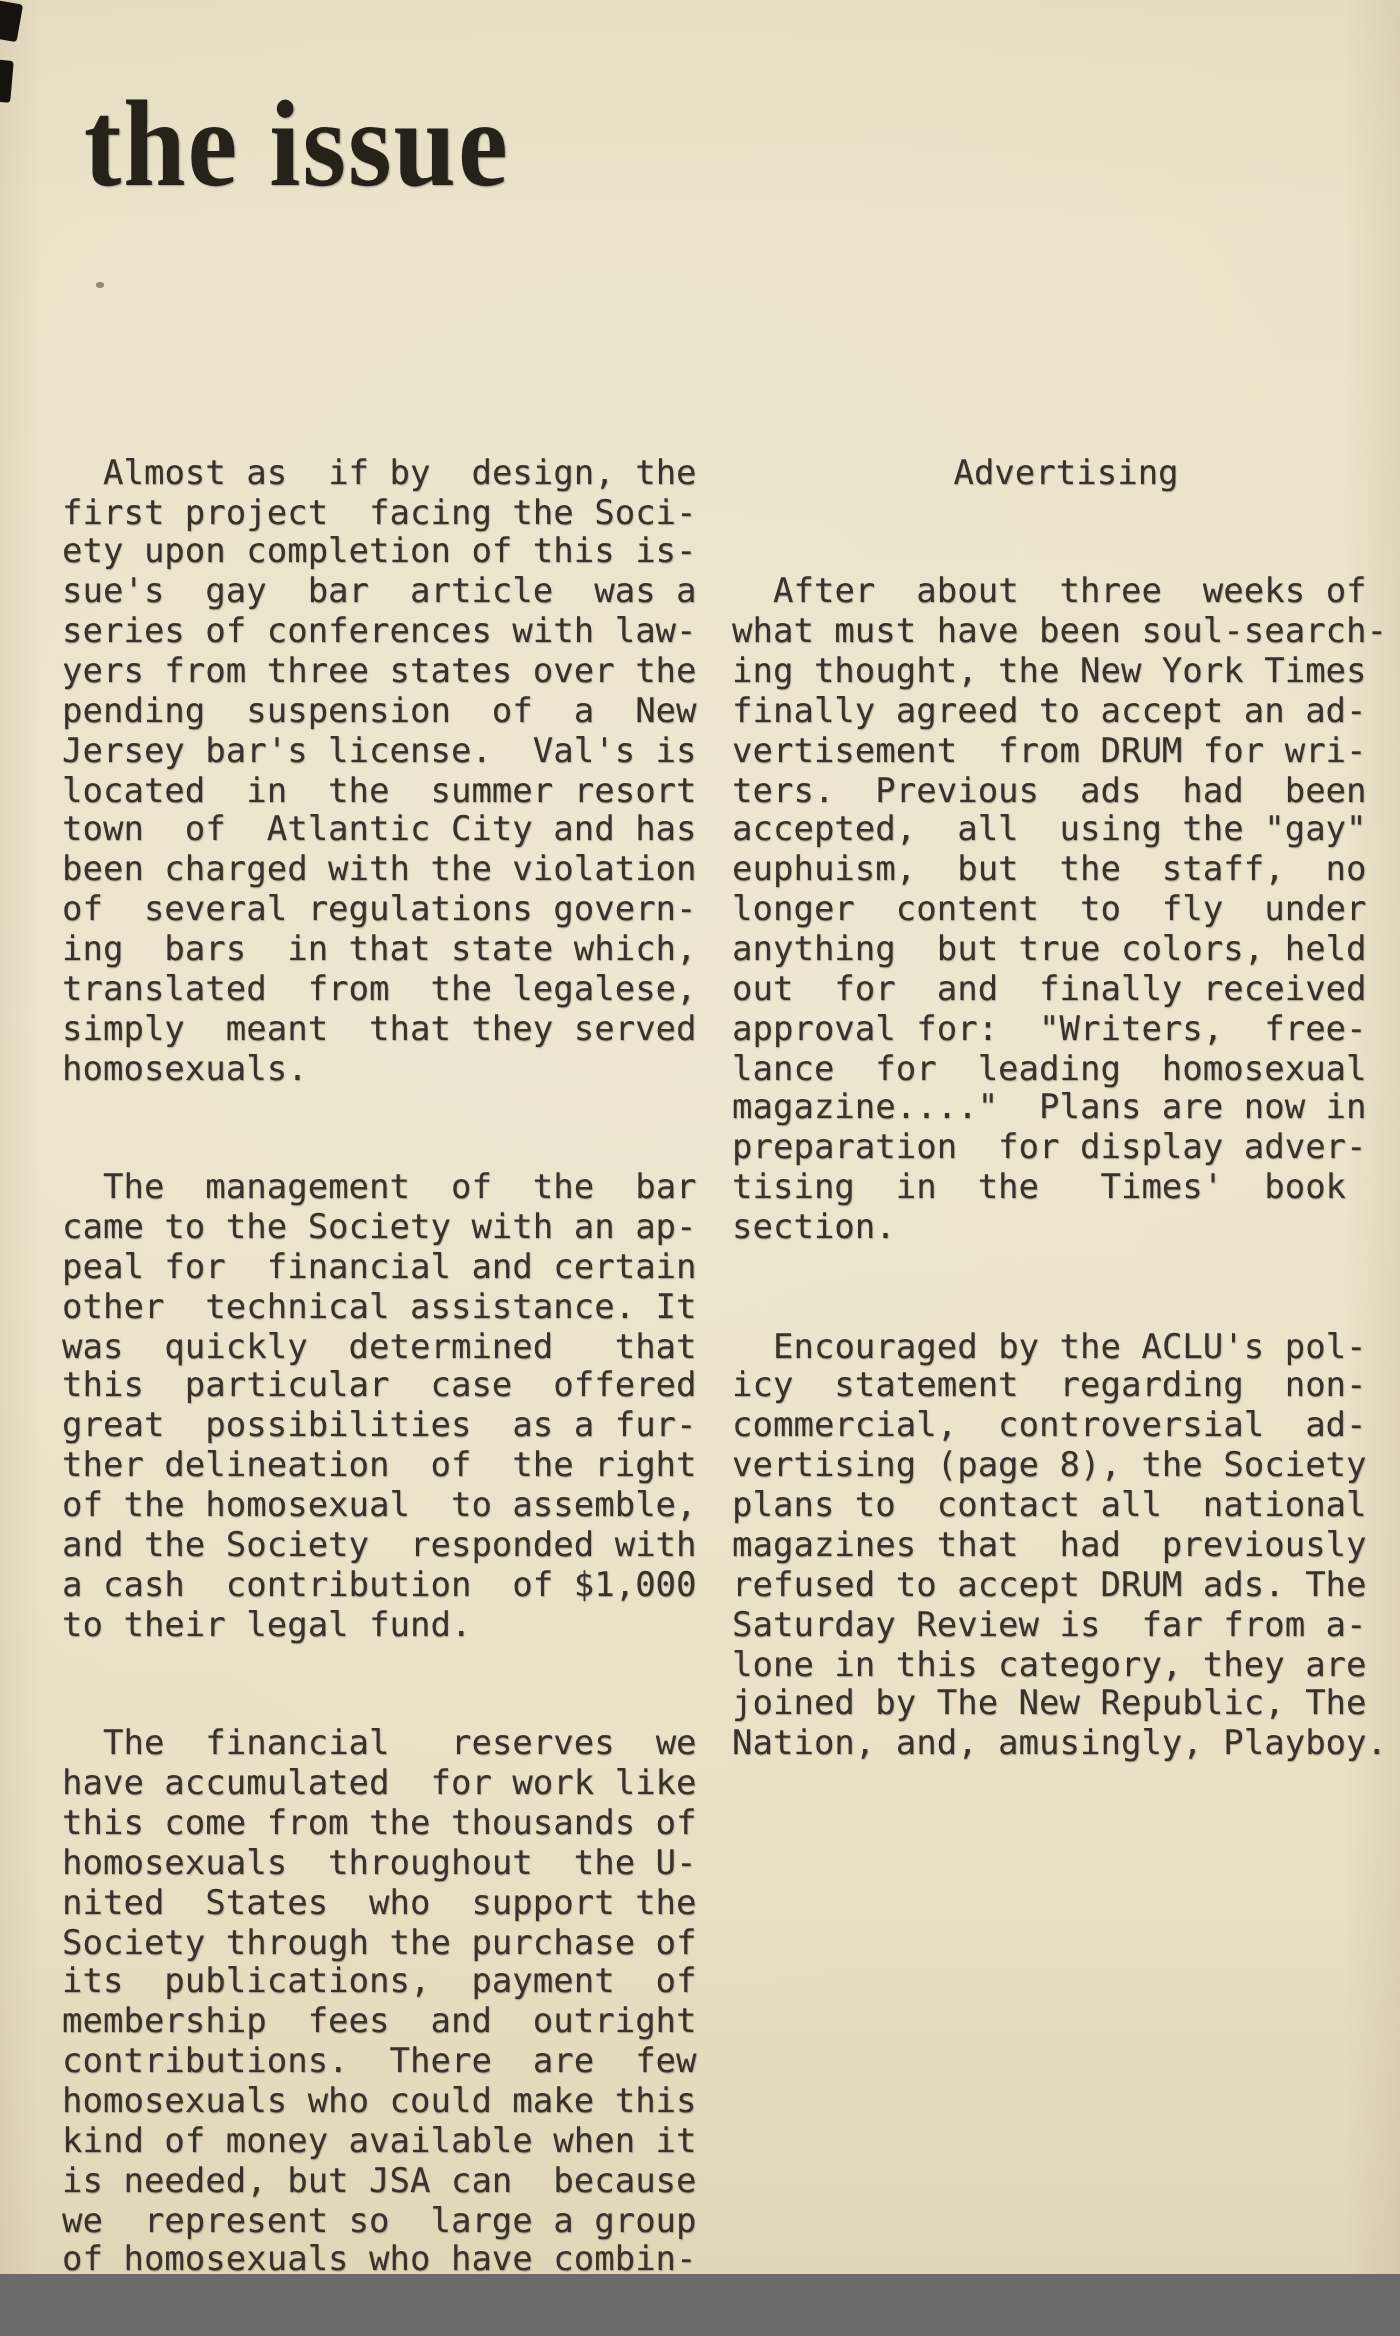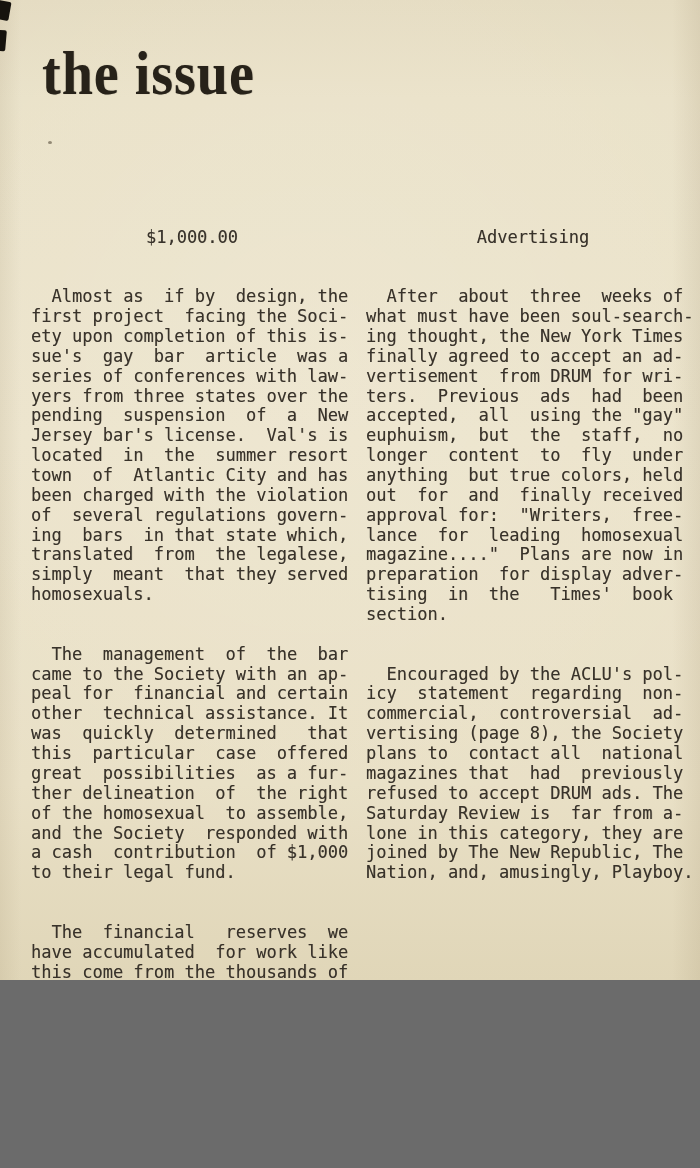--- a/index.html
+++ b/index.html
@@ -1,18 +1,18 @@
 <!DOCTYPE html>
 <html style="--paper-color: #ece4cc; --ink-color: #38322a; --title-ink-color: #272219;"><head>
 <meta charset="utf-8">
 <style>
   html,body{margin:0;padding:0;background:#6b6b6b;}
   .page{
     position:relative;
-    width:700px;height:980px;
+    width:700px;height:1137px;
     overflow:hidden;
     font-family:"DejaVu Sans Mono",monospace;
     background:
       linear-gradient(to right, rgba(130,110,75,0.10) 0%, rgba(130,110,75,0) 3%, rgba(130,110,75,0) 96%, rgba(130,110,75,0.12) 100%),
       radial-gradient(ellipse 120% 90% at 45% 38%, rgba(255,255,255,0.10) 0%, rgba(255,255,255,0) 60%),
       linear-gradient(to bottom, #e5dcc2 0%, #eae2c9 10%, var(--paper-color,#ece4cc) 45%, #e9e0c6 80%, #e0d6b8 100%);
   }
   .title{
     position:absolute;left:42px;top:42px;margin:0;
     font-family:"Liberation Serif",serif;font-weight:700;
@@ -42,21 +42,20 @@
 
 <div class="page">
 
   <div class="smudge smudge-1"></div>
   <div class="smudge smudge-2"></div>
   <div class="speck"></div>
 
   <h1 class="title">the issue</h1>
 
   <div class="col col-left">
-    <div class="heading">$1,000.00</div>
     <div class="para">  Almost as  if by  design, the
 first project  facing the Soci-
 ety upon completion of this is-
 sue's  gay  bar  article  was a
 series of conferences with law-
 yers from three states over the
 pending  suspension  of  a  New
 Jersey bar's license.  Val's is
 located  in  the  summer resort
 town  of  Atlantic City and has

